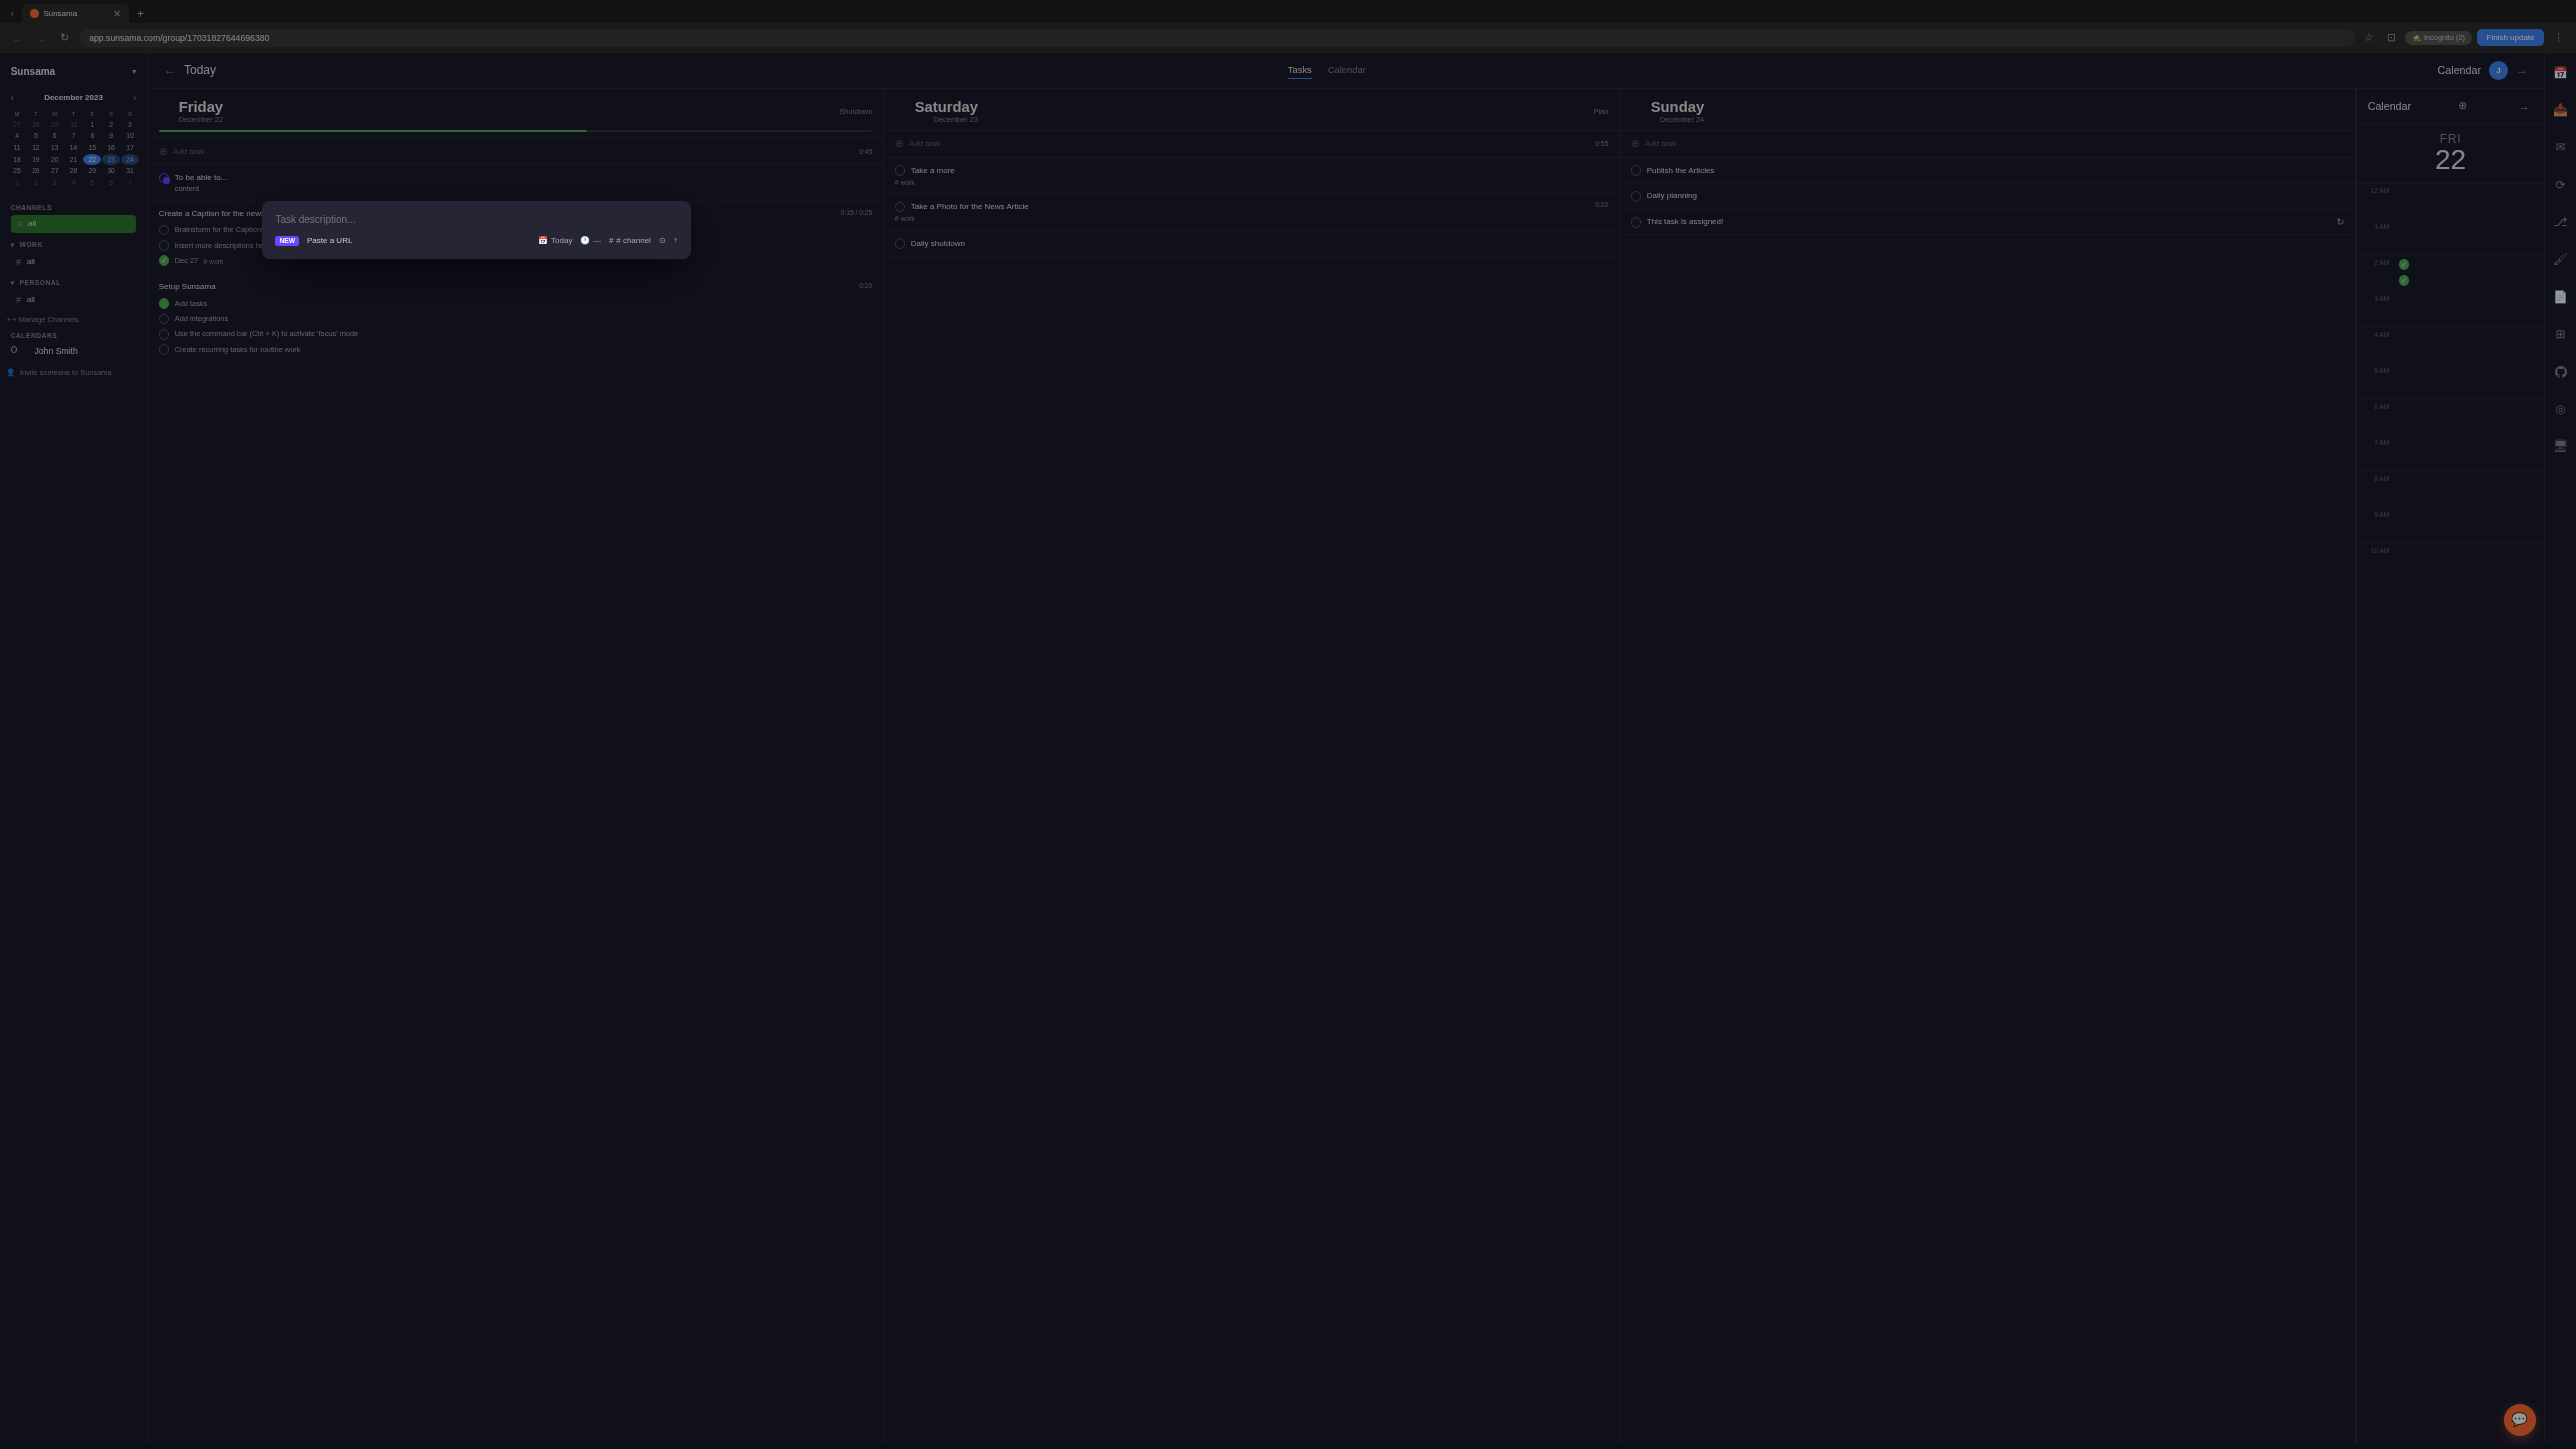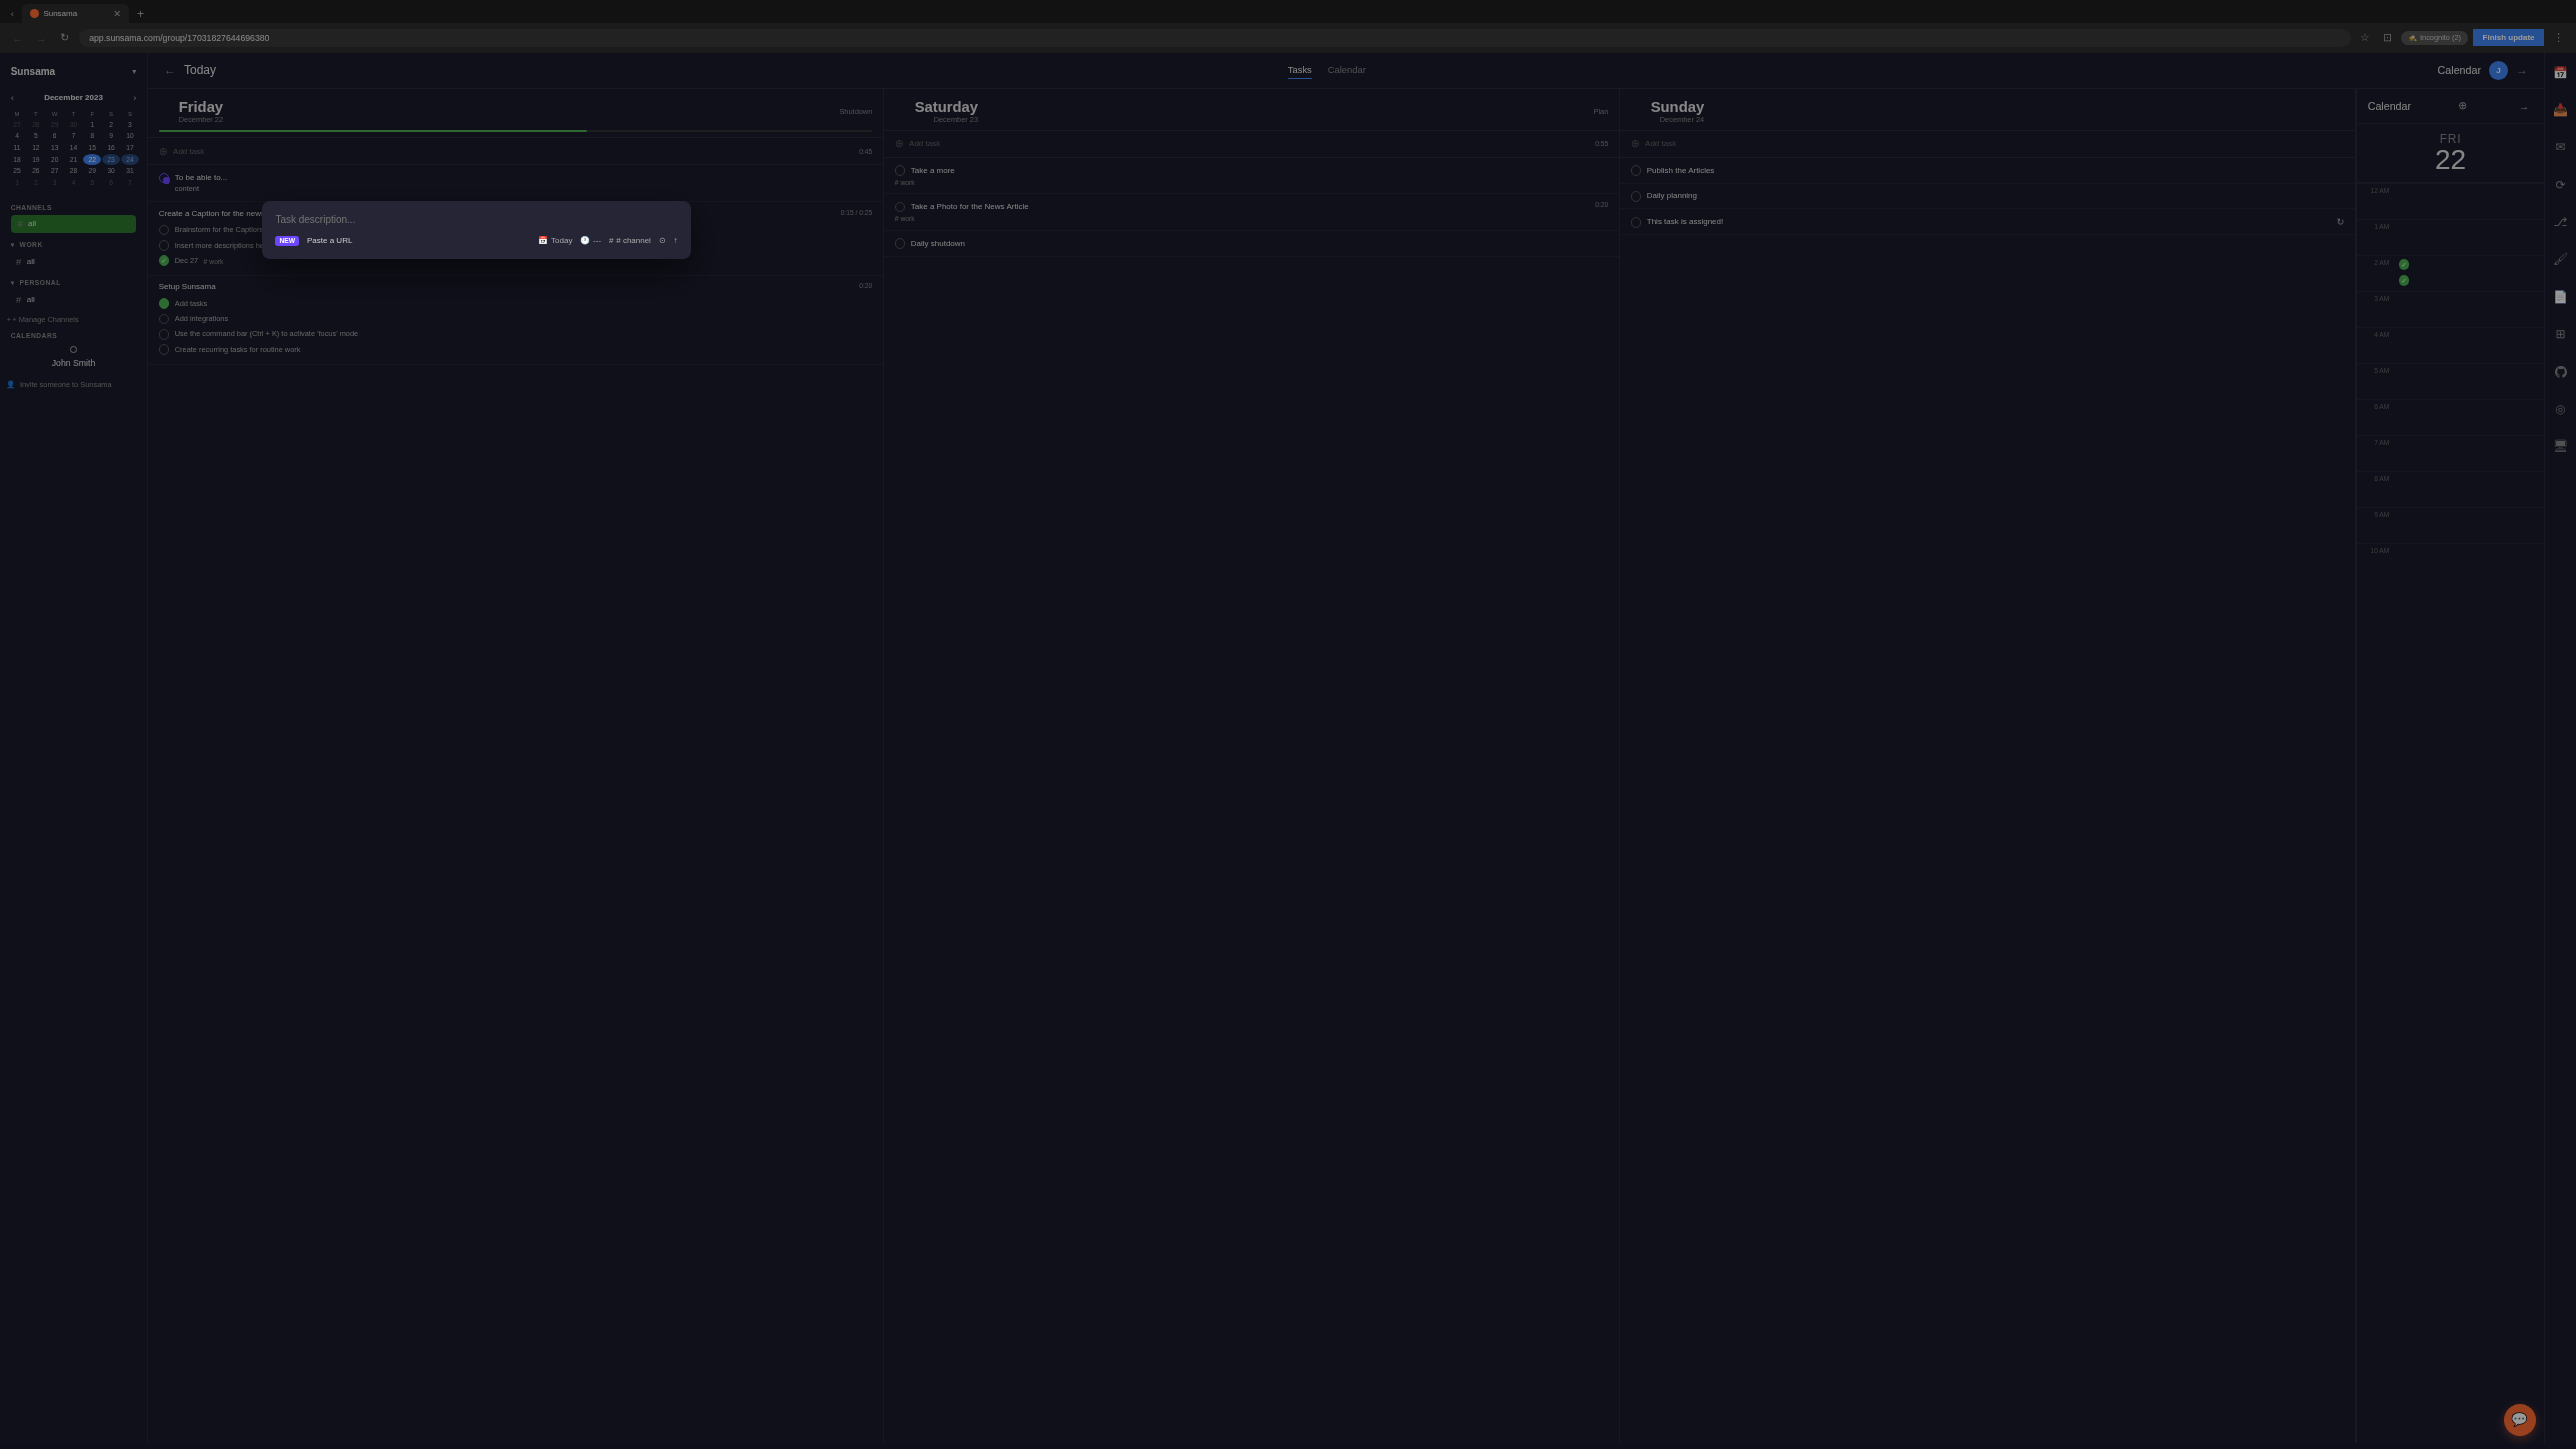--- a/index.html
+++ b/index.html
@@ -12,21 +12,21 @@
     .browser-tab { display: flex; align-items: center; background: #2d2d2d; border-radius: 5.4px 5.4px 0 0; padding: 4px 8px; gap: 4px; font-size: 8px; color: #e0e0e0; min-width: 107px; }
     .tab-favicon { width: 9.4px; height: 9.4px; background: #ff6b35; border-radius: 50%; flex-shrink: 0; }
     .tab-close { margin-left: auto; color: #aaa; cursor: pointer; font-size: 9.4px; }
     .tab-new { background: none; border: none; color: #aaa; font-size: 12px; cursor: pointer; padding: 2.7px 5.4px; }
     .browser-nav { display: flex; align-items: center; background: #2d2d2d; padding: 5.4px 8px; gap: 5.4px; }
     .nav-btn { background: none; border: none; color: #aaa; cursor: pointer; font-size: 10.7px; padding: 2.7px 4px; }
     .nav-btn:disabled { opacity: 0.4; }
     .address-bar { flex: 1; background: #3a3a3a; border: none; border-radius: 13.4px; padding: 4px 10.7px; color: #e0e0e0; font-size: 8.7px; }
     .nav-actions { display: flex; align-items: center; gap: 5.4px; }
     .incognito-badge { background: #555; border-radius: 8px; padding: 2.7px 6.7px; font-size: 7.4px; color: #ccc; display: flex; align-items: center; gap: 2.7px; }
-    .finish-update-btn { background: #4285f4; border: none; border-radius: 0; color: white; padding: 4px 9.4px; font-size: 8px; cursor: pointer; font-weight: 700; }
+    .finish-update-btn { background: #4285f4; border: none; border-radius: 5px; color: white; padding: 4px 9.4px; font-size: 8px; cursor: pointer; font-weight: 400; }
 
     
     .app { display: flex; height: calc(100vh - 59px); background: #1c1c2e; }
 
     
     .sidebar { width: 148px; background: #1c1c2e; border-right: 0.7px solid #2a2a3e; padding: 8px 0; flex-shrink: 0; overflow-y: auto; }
     .sidebar-header { display: flex; align-items: center; justify-content: space-between; padding: 5.4px 10.7px 8px; }
     .sidebar-title { font-size: 10px; font-weight: 600; color: #e0e0e0; cursor: pointer; }
     .sidebar-title-arrow { color: #aaa; font-size: 8px; }
 
@@ -46,21 +46,21 @@
     .sidebar-section { padding: 5.4px 10.7px 2.7px; }
     .sidebar-section-title { font-size: 6.7px; font-weight: 600; color: #888; letter-spacing: 0.5px; margin-bottom: 4px; }
     .sidebar-item { display: flex; align-items: center; gap: 5.4px; padding: 3.4px 6.7px; border-radius: 4px; cursor: pointer; font-size: 8px; color: #ccc; }
     .sidebar-item.active { background: #2d7a2d; color: #e0e0e0; }
     .sidebar-item-hash { color: #888; font-size: 9.4px; }
     .sidebar-item-label { font-size: 8px; }
     .section-toggle { font-size: 6.7px; color: #888; cursor: pointer; margin-right: 2.7px; }
     .sidebar-sub-item { padding-left: 5.4px; }
     .manage-channels { display: flex; align-items: center; gap: 4px; padding: 3.4px 6.7px; cursor: pointer; color: #888; font-size: 7.4px; }
     .calendars-section { padding: 5.4px 10.7px; }
-    .cal-user { display: flex; align-items: center; gap: 5px; padding: 2.7px 0; flex-direction: column; }
+    .cal-user { display: flex; align-items: flex-start; gap: 17px; padding: 2.7px 0; }
     .cal-dot { width: 6.7px; height: 6.7px; border-radius: 50%; background: #888; border: 1.3px solid #888; flex-shrink: 0; }
     .invite-btn { display: flex; align-items: center; gap: 4px; padding: 4px 6.7px; cursor: pointer; color: #888; font-size: 7.4px; }
 
     
     .main { flex: 1; display: flex; flex-direction: column; background: #1c1c2e; overflow: hidden; }
 
     
     .top-bar { display: flex; align-items: center; justify-content: space-between; padding: 8px 16px; border-bottom: 0.7px solid #2a2a3e; }
     .top-bar-left { display: flex; align-items: center; gap: 8px; }
     .nav-arrow { background: none; border: none; color: #888; cursor: pointer; font-size: 12px; }

